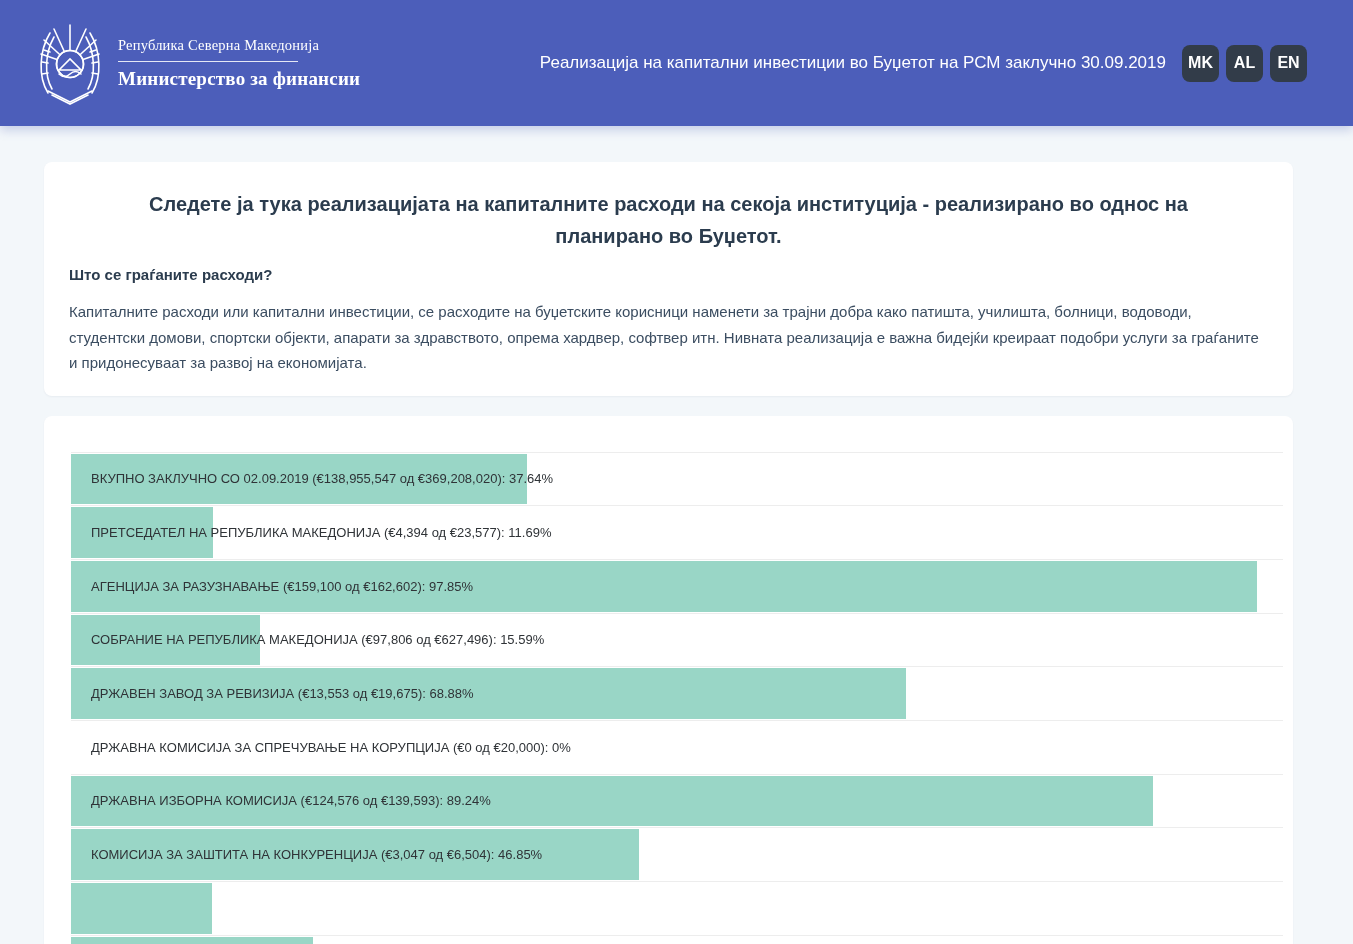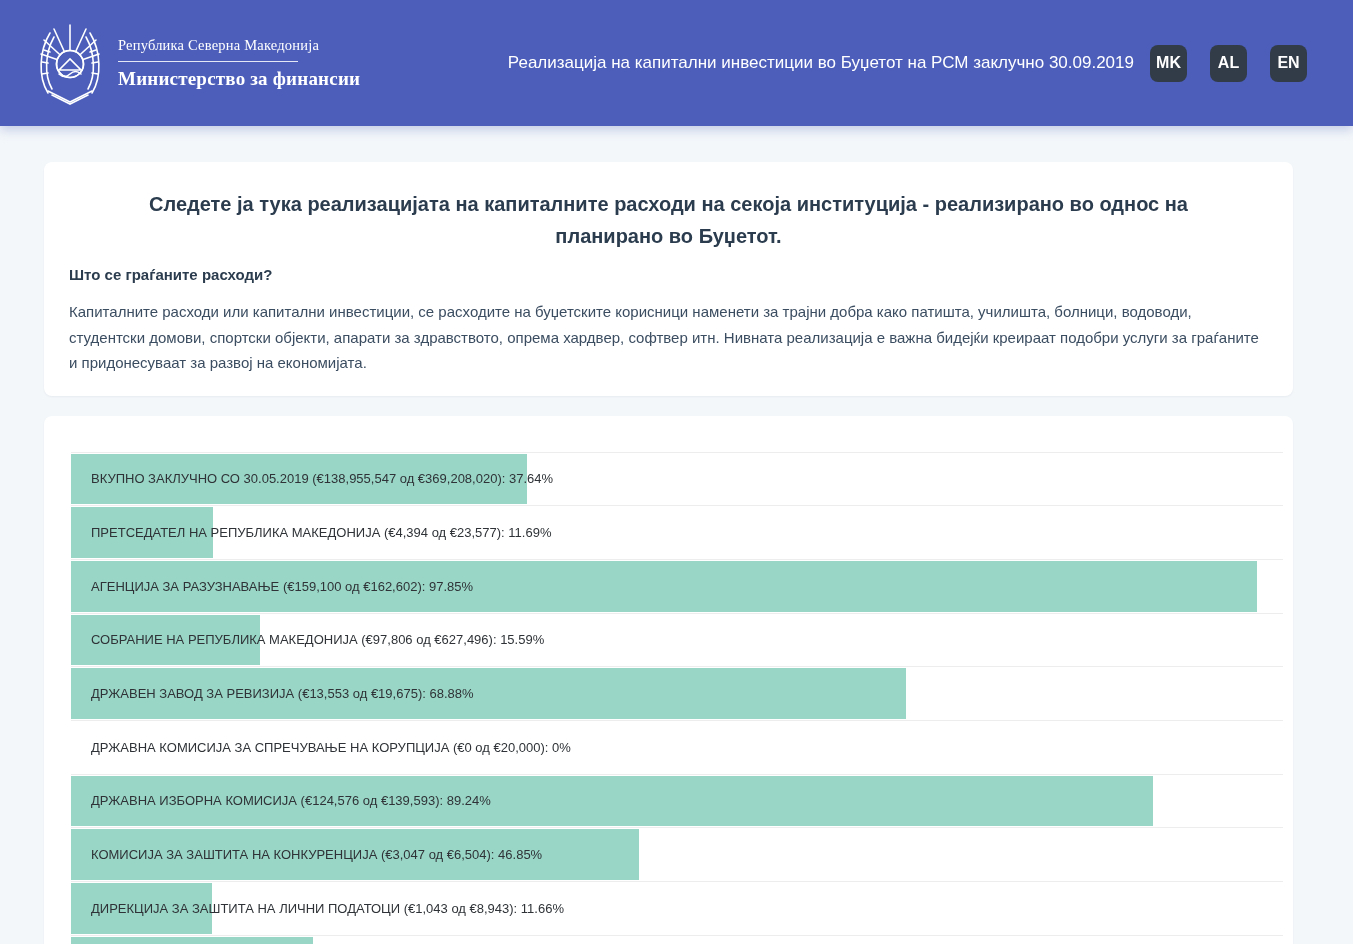--- a/index.html
+++ b/index.html
@@ -22,21 +22,21 @@
   }
   .logo { display:flex; align-items:center; cursor:pointer; }
   .logo svg { display:block; }
   .org-text { margin-left:12px; color:#fff; font-family:"Liberation Serif", serif; }
   .org-line1 { font-size:14.5px; letter-spacing:.2px; }
   .org-divider { height:1px; background:rgba(255,255,255,.85); width:180px; margin:7px 0 6px; }
   .org-line2 { font-size:19px; font-weight:700; letter-spacing:.2px; }
 
   .header-right { margin-left:auto; display:flex; align-items:center; }
   .header-title { color:#fff; font-size:17px; margin-right:16px; white-space:nowrap; }
-  .lang-group { display:flex; gap:23px; }
+  .lang-group { display:flex; gap:7px; }
   .lang-btn {
     width:37px; height:37px;
     background:#323c49; color:#fff;
     border:none; border-radius:8px;
     font-family:"Liberation Sans", sans-serif;
     font-size:16px; font-weight:700;
     display:flex; align-items:center; justify-content:center;
     cursor:pointer;
   }
 
@@ -125,21 +125,21 @@
   <section class="card intro-card">
     <h1 class="intro-heading">Следете ја тука реализацијата на капиталните расходи на секоја институција - реализирано во однос на планирано во Буџетот.</h1>
     <h2 class="intro-subheading">Што се граѓаните расходи?</h2>
     <p class="intro-body">Капиталните расходи или капитални инвестиции, се расходите на буџетските корисници наменети за трајни добра како патишта, училишта, болници, водоводи, студентски домови, спортски објекти, апарати за здравството, опрема хардвер, софтвер итн. Нивната реализација е важна бидејќи креираат подобри услуги за граѓаните и придонесуваат за развој на економијата.</p>
   </section>
 
   <section class="card chart-card">
     <div class="chart-rows">
   <div class="chart-row">
     <div class="bar" style="width: 37.64%;"></div>
-    <div class="bar-label">ВКУПНО ЗАКЛУЧНО СО 30.05.2019 (€138,955,547 од €369,208,020): 37.64%</div>
+    <div class="bar-label">ВКУПНО ЗАКЛУЧНО СО 02.09.2019 (€138,955,547 од €369,208,020): 37.64%</div>
   </div>
 
   <div class="chart-row">
     <div class="bar" style="width: 11.69%;"></div>
     <div class="bar-label">ПРЕТСЕДАТЕЛ НА РЕПУБЛИКА МАКЕДОНИЈА (€4,394 од €23,577): 11.69%</div>
   </div>
 
   <div class="chart-row">
     <div class="bar" style="width: 97.85%;"></div>
     <div class="bar-label">АГЕНЦИЈА ЗА РАЗУЗНАВАЊЕ (€159,100 од €162,602): 97.85%</div>
@@ -165,21 +165,20 @@
     <div class="bar-label">ДРЖАВНА ИЗБОРНА КОМИСИЈА (€124,576 од €139,593): 89.24%</div>
   </div>
 
   <div class="chart-row">
     <div class="bar" style="width: 46.85%;"></div>
     <div class="bar-label">КОМИСИЈА ЗА ЗАШТИТА НА КОНКУРЕНЦИЈА (€3,047 од €6,504): 46.85%</div>
   </div>
 
   <div class="chart-row">
     <div class="bar" style="width: 11.66%;"></div>
-    <div class="bar-label">ДИРЕКЦИЈА ЗА ЗАШТИТА НА ЛИЧНИ ПОДАТОЦИ (€1,043 од €8,943): 11.66%</div>
   </div>
 
   <div class="chart-row">
     <div class="bar" style="width: 20%;"></div>
     <div class="bar-label"></div>
   </div>
 </div>
   </section>
 </main>
 

